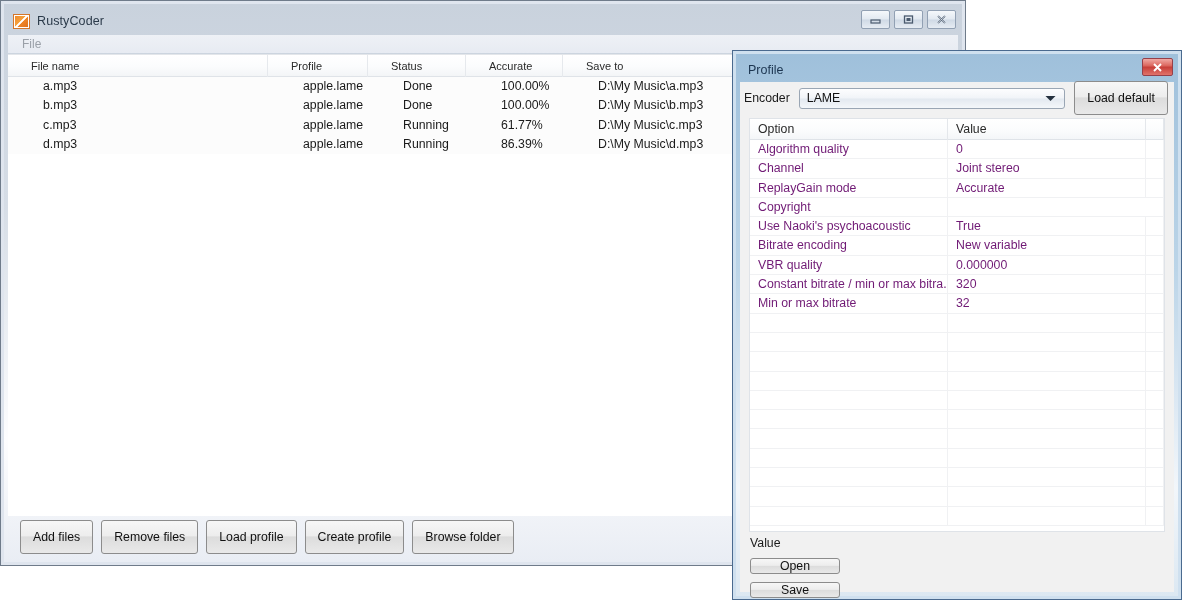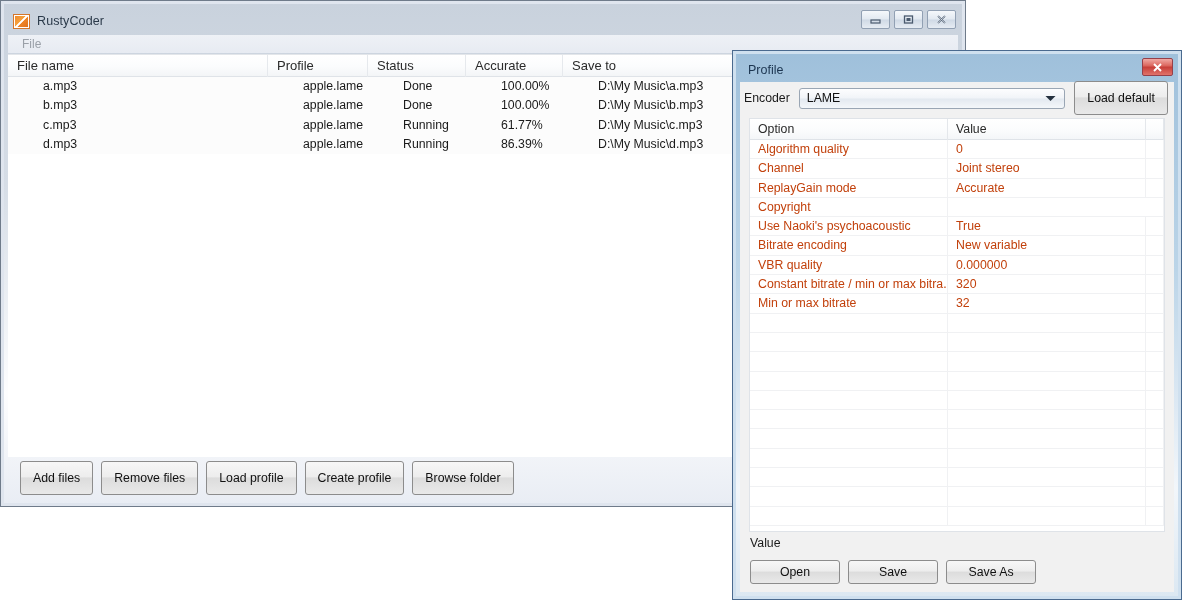--- a/index.html
+++ b/index.html
@@ -7,21 +7,21 @@
     margin: 0; padding: 0;
     width: 1182px; height: 600px;
     background: #ffffff;
     font-family: "Liberation Sans", sans-serif;
     overflow: hidden;
   }
   .stage { position: relative; width: 1182px; height: 600px; background: #ffffff; }
 
   
   .win-main {
-    position: absolute; left: 0; top: 0; width: 966px; height: 507px;
+    position: absolute; left: 0; top: 0; width: 966px; height: 566px;
     border: 1px solid #6f7b8a;
     background: #0f766e;
   }
   .win-main-frame {
     position: absolute; inset: 0;
     border: 3px solid #dfe5ee;
     background: linear-gradient(180deg,#c9d2dd 0%, #d6dde6 36%, #eef1f5 62%, #fdfdfe 78%, #e9edf4 100%);
   }
   .titlebar-main {
     position: absolute; left: 3px; top: 3px; right: 3px; height: 28px;
@@ -56,21 +56,21 @@
     position:absolute; left:4px; top:50px; right:4px; bottom:46px;
     background:#ffffff; border-top:1px solid #e3e6ea;
     overflow:hidden;
   }
   .hdr-row {
     display:flex; height:22px; align-items:center;
     background: linear-gradient(180deg,#ffffff 0%,#fbfcfd 55%,#f3f5f7 100%);
     border-bottom:1px solid #dfe3e8;
   }
   .hdr-cell {
-    font-size:13px; color:#2a2a2a; padding-left:9px; height:22px;
+    font-size:11px; color:#2a2a2a; padding-left:23px; height:22px;
     line-height:22px; border-right:1px solid #e6e9ed; overflow:hidden; white-space:nowrap;
   }
   .body-rows { background:#fcfcfc; }
   .frow { display:flex; height:19.3px; align-items:flex-start;margin-left:26px; }
   .fcell {
     font-size:12.3px; color:#1a1a1a; padding-left:9px; height:19.3px;
     line-height:19.3px; overflow:hidden; white-space:nowrap;
   }
   .c0 { width:260px; } .c1 { width:100px; } .c2 { width:98px; }
   .c3 { width:97px; } .c4 { flex:1; }
@@ -133,29 +133,29 @@
     background: linear-gradient(180deg,#ffffff 0%,#fbfcfd 55%,#f4f6f8 100%);
     border-bottom:1px solid #dfe3e8;
   }
   .opt-hdr-cell {
     font-size:12.3px; color:#2a2a2a; padding-left:8px; height:21px; line-height:21px;
     border-right:1px solid #e4e7eb; white-space:nowrap; overflow:hidden;
   }
   .o0 { width:198px; } .o1 { width:198px; } .o2 { flex:1; }
   .opt-row { display:flex; height:19.3px; border-bottom:1px solid #f0f1f3; }
   .opt-cell {
-    font-size:12.3px; color:#c2410c; padding-left:8px; height:19.3px; line-height:19px;
+    font-size:12.3px; color:#701a75; padding-left:8px; height:19.3px; line-height:19px;
     border-right:1px solid #f0f1f3; white-space:nowrap; overflow:hidden; text-overflow:clip;
   }
   .val-label {
     position:absolute; left:10px; bottom:42px; font-size:12.3px; color:#1a1a1a;
   }
   .dlg-btnbar {
     position:absolute; left:10px; right:10px; bottom:8px; height:26px;
-    display:flex; align-items:flex-end; gap:8px;
+    display:flex; align-items:flex-start; gap:8px;flex-direction:column;
   }
   .dlg-btn {
     height:24px; width:90px;
     border:1px solid #8c8c8c; border-radius:3px;
     background: linear-gradient(180deg,#f7f7f7 0%,#ededed 46%,#dcdcdc 50%,#e9e9e9 100%);
     font-size:12.3px; color:#111; display:flex; align-items:center; justify-content:center;
   }
 </style>
 </head>
 <body>

